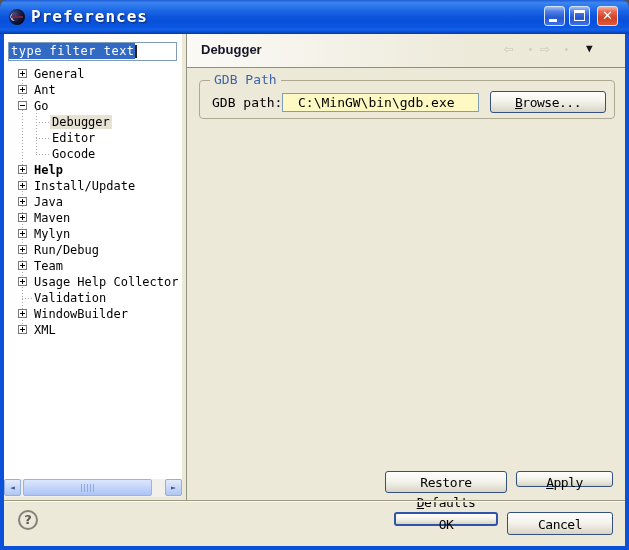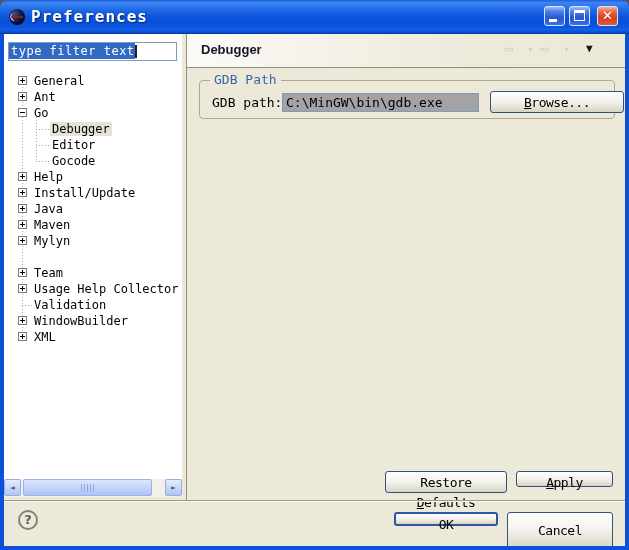--- a/index.html
+++ b/index.html
@@ -25,21 +25,21 @@
     border-top:3px solid #fff;box-sizing:border-box;}
   .tb-close::after{content:"\2715";position:absolute;left:4px;top:1px;color:#fff;font:bold 13px "DejaVu Sans",sans-serif;}
   
   .client{position:absolute;left:4px;top:34px;width:621px;height:512px;background:#ECE9D8;overflow:hidden;}
   
   .left-panel{position:absolute;left:0;top:0;width:178px;height:463px;background:#fff;}
   .filter{position:absolute;left:4px;top:8px;width:169px;height:19px;border:1px solid #7F9DB9;background:#fff;
     box-sizing:border-box;font-size:12px;line-height:17px;overflow:hidden;}
   .filter .sel{background:#316AC5;color:#fff;padding:1px 0 1px 2px;letter-spacing:.5px;}
   .filter .caret{display:inline-block;width:2px;height:13px;background:#222;vertical-align:middle;}
-  .tree{position:absolute;left:0;top:32px;width:164px;height:280px;margin-top:7px;}
+  .tree{position:absolute;left:0;top:32px;width:164px;height:280px;}
   .trow{position:absolute;left:0;width:178px;height:16px;}
   .tlabel{position:absolute;top:1px;font-size:12px;line-height:14px;padding:0 2px;white-space:nowrap;color:#000;}
   .tlabel.selected{background:#E7E3D4;}
   .exp{position:absolute;left:14px;top:3px;width:9px;height:9px;border:1px solid #7A7A7A;background:#fff;box-sizing:border-box;}
   .exp::before{content:"";position:absolute;left:1px;top:3px;width:5px;height:1px;background:#000;}
   .exp.plus::after{content:"";position:absolute;left:3px;top:1px;width:1px;height:5px;background:#000;}
   .vguide{position:absolute;width:1px;background:repeating-linear-gradient(180deg,#A8A8A8 0 1px,transparent 1px 3px);}
   .hguide{position:absolute;height:1px;background:repeating-linear-gradient(90deg,#A8A8A8 0 1px,transparent 1px 3px);}
   
   .hscroll{position:absolute;left:0;top:445px;width:178px;height:18px;background:#F1F0EA;}
@@ -57,32 +57,32 @@
   .page-title{position:absolute;left:14px;top:8px;font:bold 13px "Liberation Sans",sans-serif;color:#16162A;}
   .nav{position:absolute;color:#C9C5B6;}
   .nav-back{left:500px;top:5px;font-size:16px;}
   .nav-fwd{left:536px;top:5px;font-size:16px;}
   .nav-dd{font-size:8px;top:11px;}
   .nav-dd1{left:524px;} .nav-dd2{left:560px;}
   .nav-menu{left:582px;top:8px;font-size:11px;color:#15151A;}
   .group-box{position:absolute;left:195px;top:46px;width:414px;height:37px;border:1px solid #ADA990;border-radius:4px;}
   .group-label{position:absolute;left:206px;top:38px;background:#ECE9D8;color:#3F63B0;font-size:13px;padding:0 4px;}
   .field-label{position:absolute;left:208px;top:61px;font-size:13px;color:#000;}
-  .gdb-input{position:absolute;left:278px;top:59px;width:197px;height:19px;border:1px solid #7F9DB9;background:#a3a3a3;
-    box-sizing:border-box;font:13px "DejaVu Sans Mono",monospace;padding:0 3px;color:#000;}
+  .gdb-input{position:absolute;left:278px;top:59px;width:197px;height:19px;border:1px solid #7F9DB9;background:#fef9c3;
+    box-sizing:border-box;font:13px "DejaVu Sans Mono",monospace;padding:0 15px;color:#000;}
   
   .btn{position:absolute;box-sizing:border-box;border:1px solid #35507E;border-radius:3px;color:#000;
     background:linear-gradient(180deg,#FEFEFD 0%,#F4F3EC 45%,#E9E6DB 70%,#D8D4C4 100%);
     font:13px "DejaVu Sans Mono",monospace;letter-spacing:-0.5px;text-align:center;}
   .btn u{text-decoration:underline;}
-  .browse-btn{left:486px;top:57px;width:134px;height:22px;line-height:20px;}
+  .browse-btn{left:486px;top:57px;width:116px;height:22px;line-height:20px;}
   .restore-btn{left:381px;top:437px;width:122px;height:22px;line-height:20px;}
   .apply-btn{left:512px;top:437px;width:97px;height:16px;line-height:20px;}
   .ok-btn{left:390px;top:478px;width:104px;height:14px;line-height:19px;border:2px solid #2F54A8;}
-  .cancel-btn{left:503px;top:478px;width:106px;height:37px;line-height:21px;}
+  .cancel-btn{left:503px;top:478px;width:106px;height:23px;line-height:21px;}
   .footer-sep{position:absolute;left:0;top:466px;width:621px;height:1px;background:#9D9A84;box-shadow:0 1px 0 #FAF9F5;}
   .help-btn{position:absolute;left:14px;top:476px;width:20px;height:20px;border:2px solid #84807A;border-radius:50%;
     box-sizing:border-box;color:#5E5B55;font:bold 13px "DejaVu Sans",sans-serif;text-align:center;line-height:16px;}
 </style>
 </head>
 <body>
 
 <div id="win">
 
   <div class="titlebar">
@@ -121,37 +121,41 @@
           <div class="hguide" style="left: 32px; top: 72px; width: 13px;"></div>
           <div class="trow" style="top: 64px;">
             <span class="tlabel" style="left: 46px;">Editor</span>
           </div>
           <div class="hguide" style="left: 32px; top: 88px; width: 13px;"></div>
           <div class="trow" style="top: 80px;">
             <span class="tlabel" style="left: 46px;">Gocode</span>
           </div>
           <div class="trow" style="top: 96px;">
             <span class="exp plus"></span>
-            <span class="tlabel" style="left: 28px;">Help</span>
+            <span class="tlabel" style="left: 28px; font-weight: bold;">Help</span>
           </div>
           <div class="trow" style="top: 112px;">
             <span class="exp plus"></span>
             <span class="tlabel" style="left: 28px;">Install/Update</span>
           </div>
           <div class="trow" style="top: 128px;">
             <span class="exp plus"></span>
             <span class="tlabel" style="left: 28px;">Java</span>
           </div>
           <div class="trow" style="top: 144px; padding-left: 16px;">
             <span class="exp plus"></span>
             <span class="tlabel" style="left: 28px;">Maven</span>
           </div>
           <div class="trow" style="top: 160px;">
             <span class="exp plus"></span>
             <span class="tlabel" style="left: 28px;">Mylyn</span>
+          </div>
+          <div class="trow" style="top: 176px;">
+            <span class="exp plus"></span>
+            <span class="tlabel" style="left: 28px;">Run/Debug</span>
           </div>
           <div class="trow" style="top: 192px;">
             <span class="exp plus"></span>
             <span class="tlabel" style="left: 28px;">Team</span>
           </div>
           <div class="trow" style="top: 208px;">
             <span class="exp plus"></span>
             <span class="tlabel" style="left: 28px;">Usage Help Collector</span>
           </div>
           <div class="hguide" style="left: 18px; top: 232px; width: 12px;"></div>

